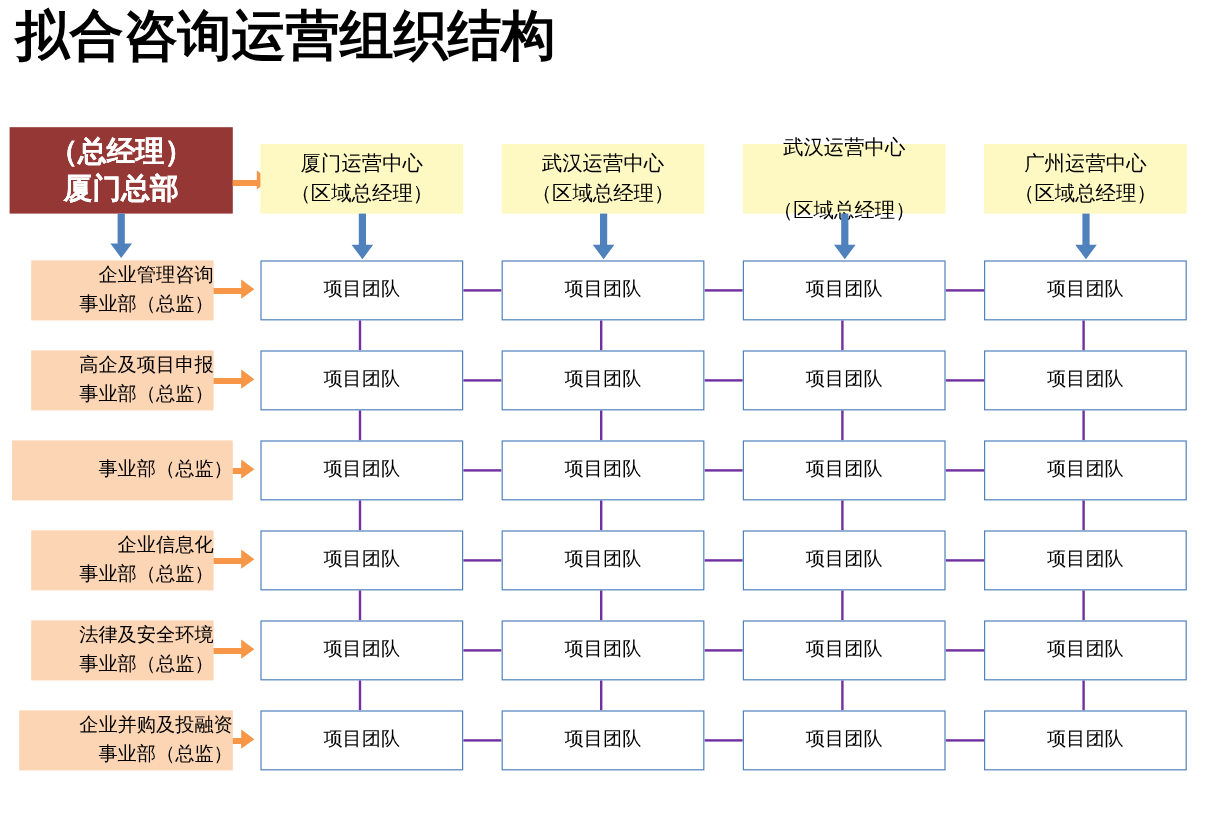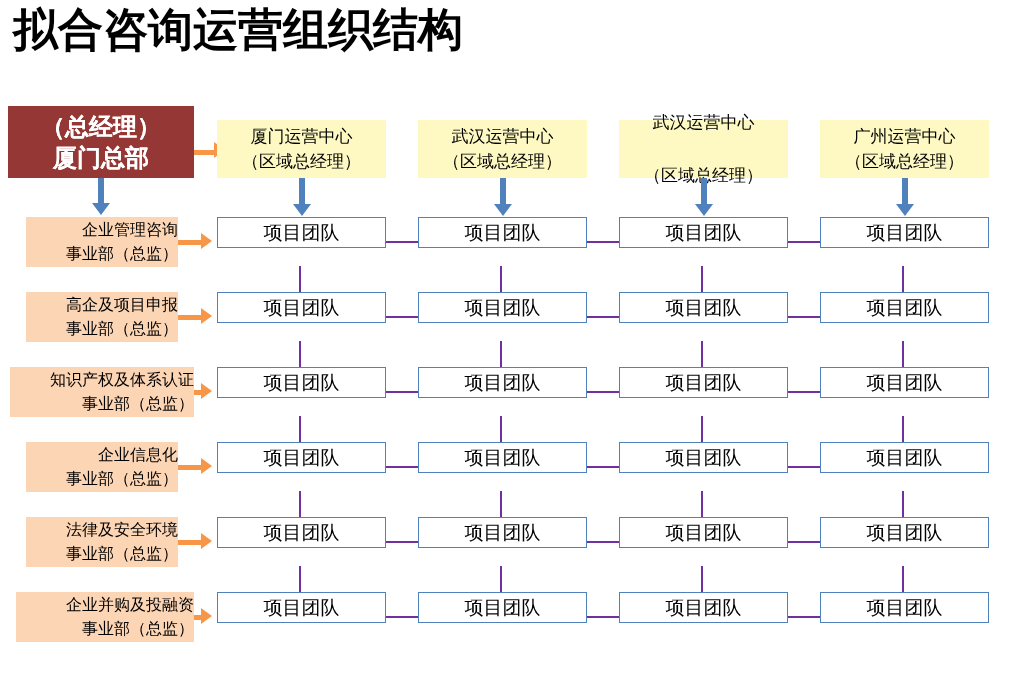--- a/index.html
+++ b/index.html
@@ -73,25 +73,25 @@
     color: #000000;
     font-size: 16px;
     line-height: 24px;
     height: 50px;
     align-items: flex-end;
   }
   .dept-box .ln { display: block; }
 
   
   .team-box {
-    height: 31px;
+    height: 50px;
     background: #ffffff;
     border: 1.5px solid #4F81BD;
     color: #000000;
-    font-size: 19px;
+    font-size: 16px;
     line-height: 24px;
     text-align: right;
   }
 
   
   .conn {
     position: absolute;
   }
   
   .h-link {
@@ -175,21 +175,20 @@
 
 <div class="box dept-box" style="left:26px; top:217px; width:152px;">
   <span class="ln">企业管理咨询</span>
   <span class="ln">事业部（总监）</span>
 </div>
 <div class="box dept-box" style="left:26px; top:292px; width:152px;">
   <span class="ln">高企及项目申报</span>
   <span class="ln">事业部（总监）</span>
 </div>
 <div class="box dept-box" style="left:10px; top:367px; width:184px;">
-  <span class="ln">知识产权及体系认证</span>
   <span class="ln">事业部（总监）</span>
 </div>
 <div class="box dept-box" style="left:26px; top:442px; width:152px;">
   <span class="ln">企业信息化</span>
   <span class="ln">事业部（总监）</span>
 </div>
 <div class="box dept-box" style="left:26px; top:517px; width:152px;">
   <span class="ln">法律及安全环境</span>
   <span class="ln">事业部（总监）</span>
 </div>

